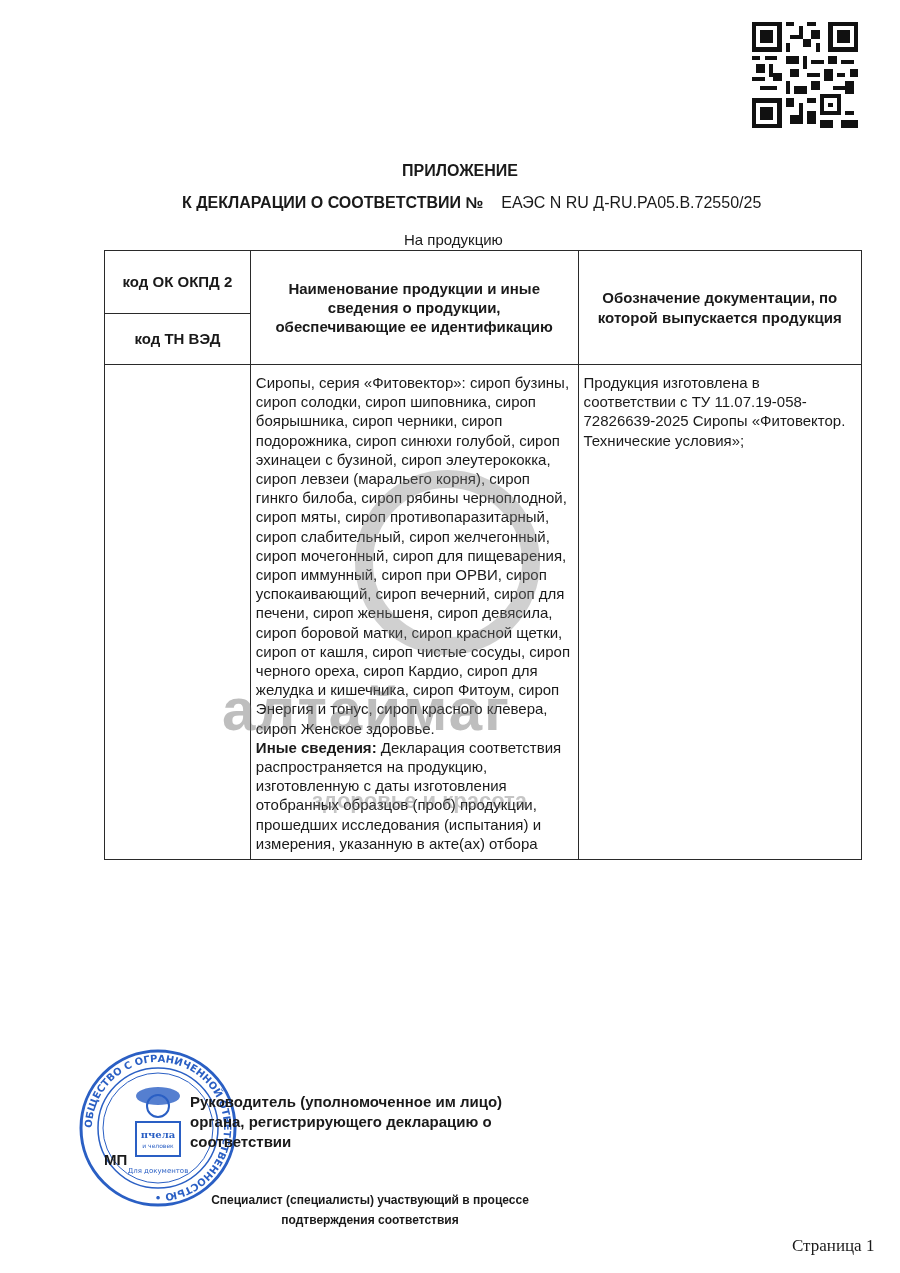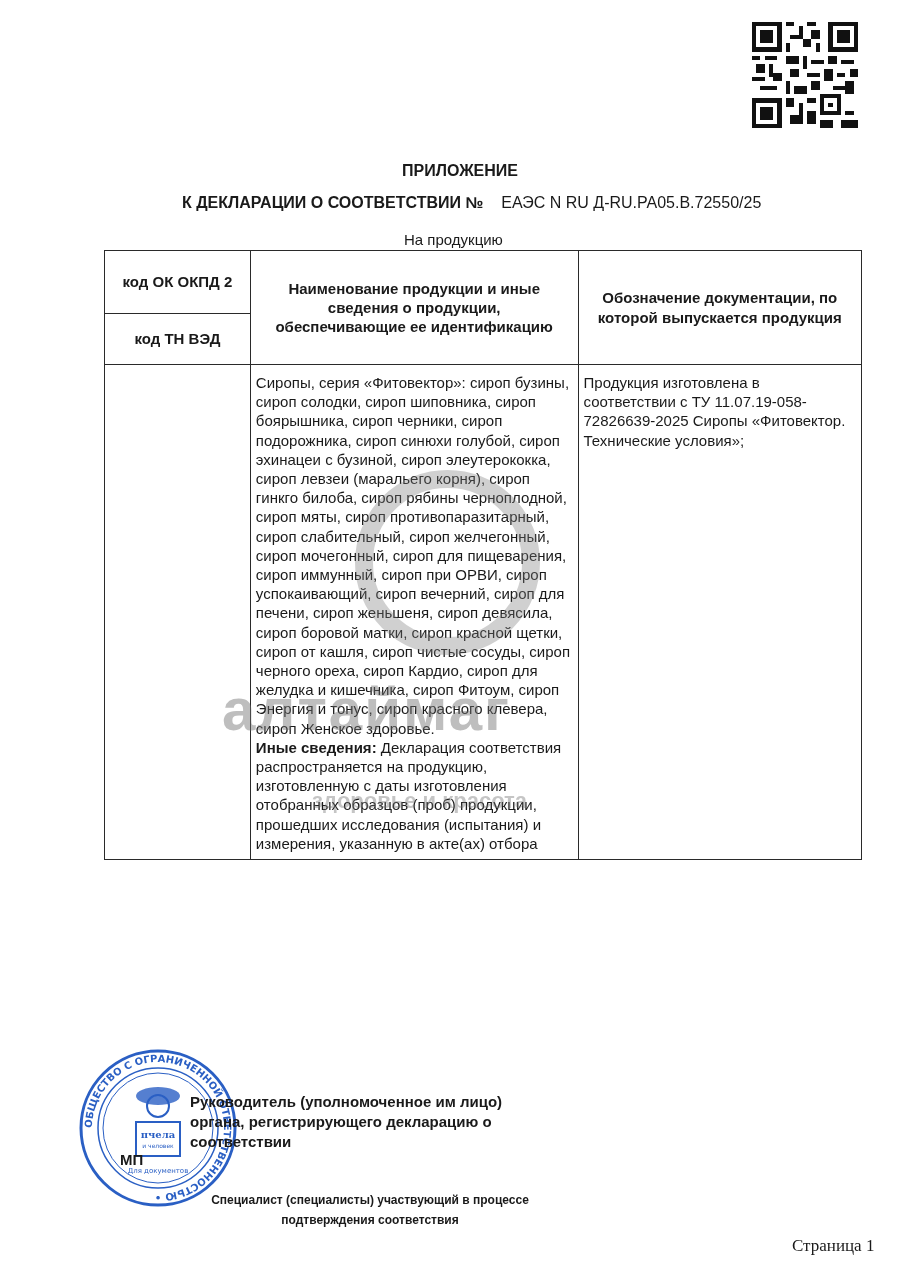--- a/index.html
+++ b/index.html
@@ -49,21 +49,21 @@
     color: rgba(110,110,110,0.4); pointer-events: none; font-weight: bold;
   }
 
   .stamp {
     position: absolute; left: 78px; top: 1048px; width: 160px; height: 160px;
   }
   .sign1 {
     position: absolute; left: 190px; top: 1092px; width: 360px; text-align: left;
     font-weight: bold; font-size: 15px; line-height: 20px;
   }
-  .mp { position: absolute; left: 120px; top: 1151px; font-weight: bold; font-size: 15px; }
+  .mp { position: absolute; left: 104px; top: 1151px; font-weight: bold; font-size: 15px; }
   .sign2 {
     position: absolute; left: 180px; top: 1190px; width: 380px; text-align: center;
     font-weight: bold; font-size: 12px; line-height: 20px;
   }
   .page {
     position: absolute; left: 792px; top: 1236px; font-family: Liberation Serif, serif;
     font-size: 17px;
   }
 </style>
 </head>

